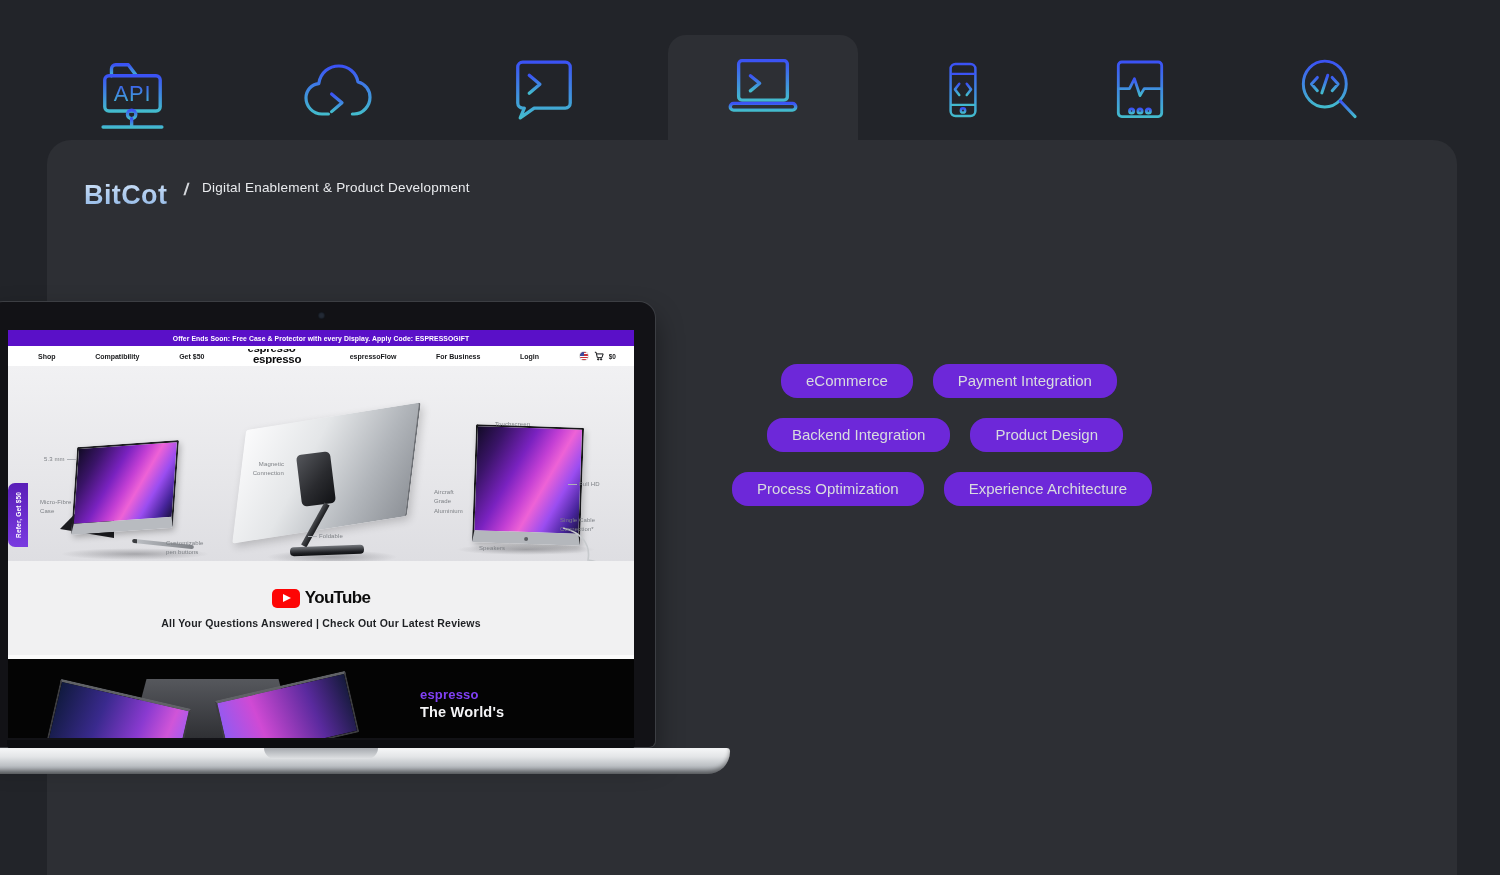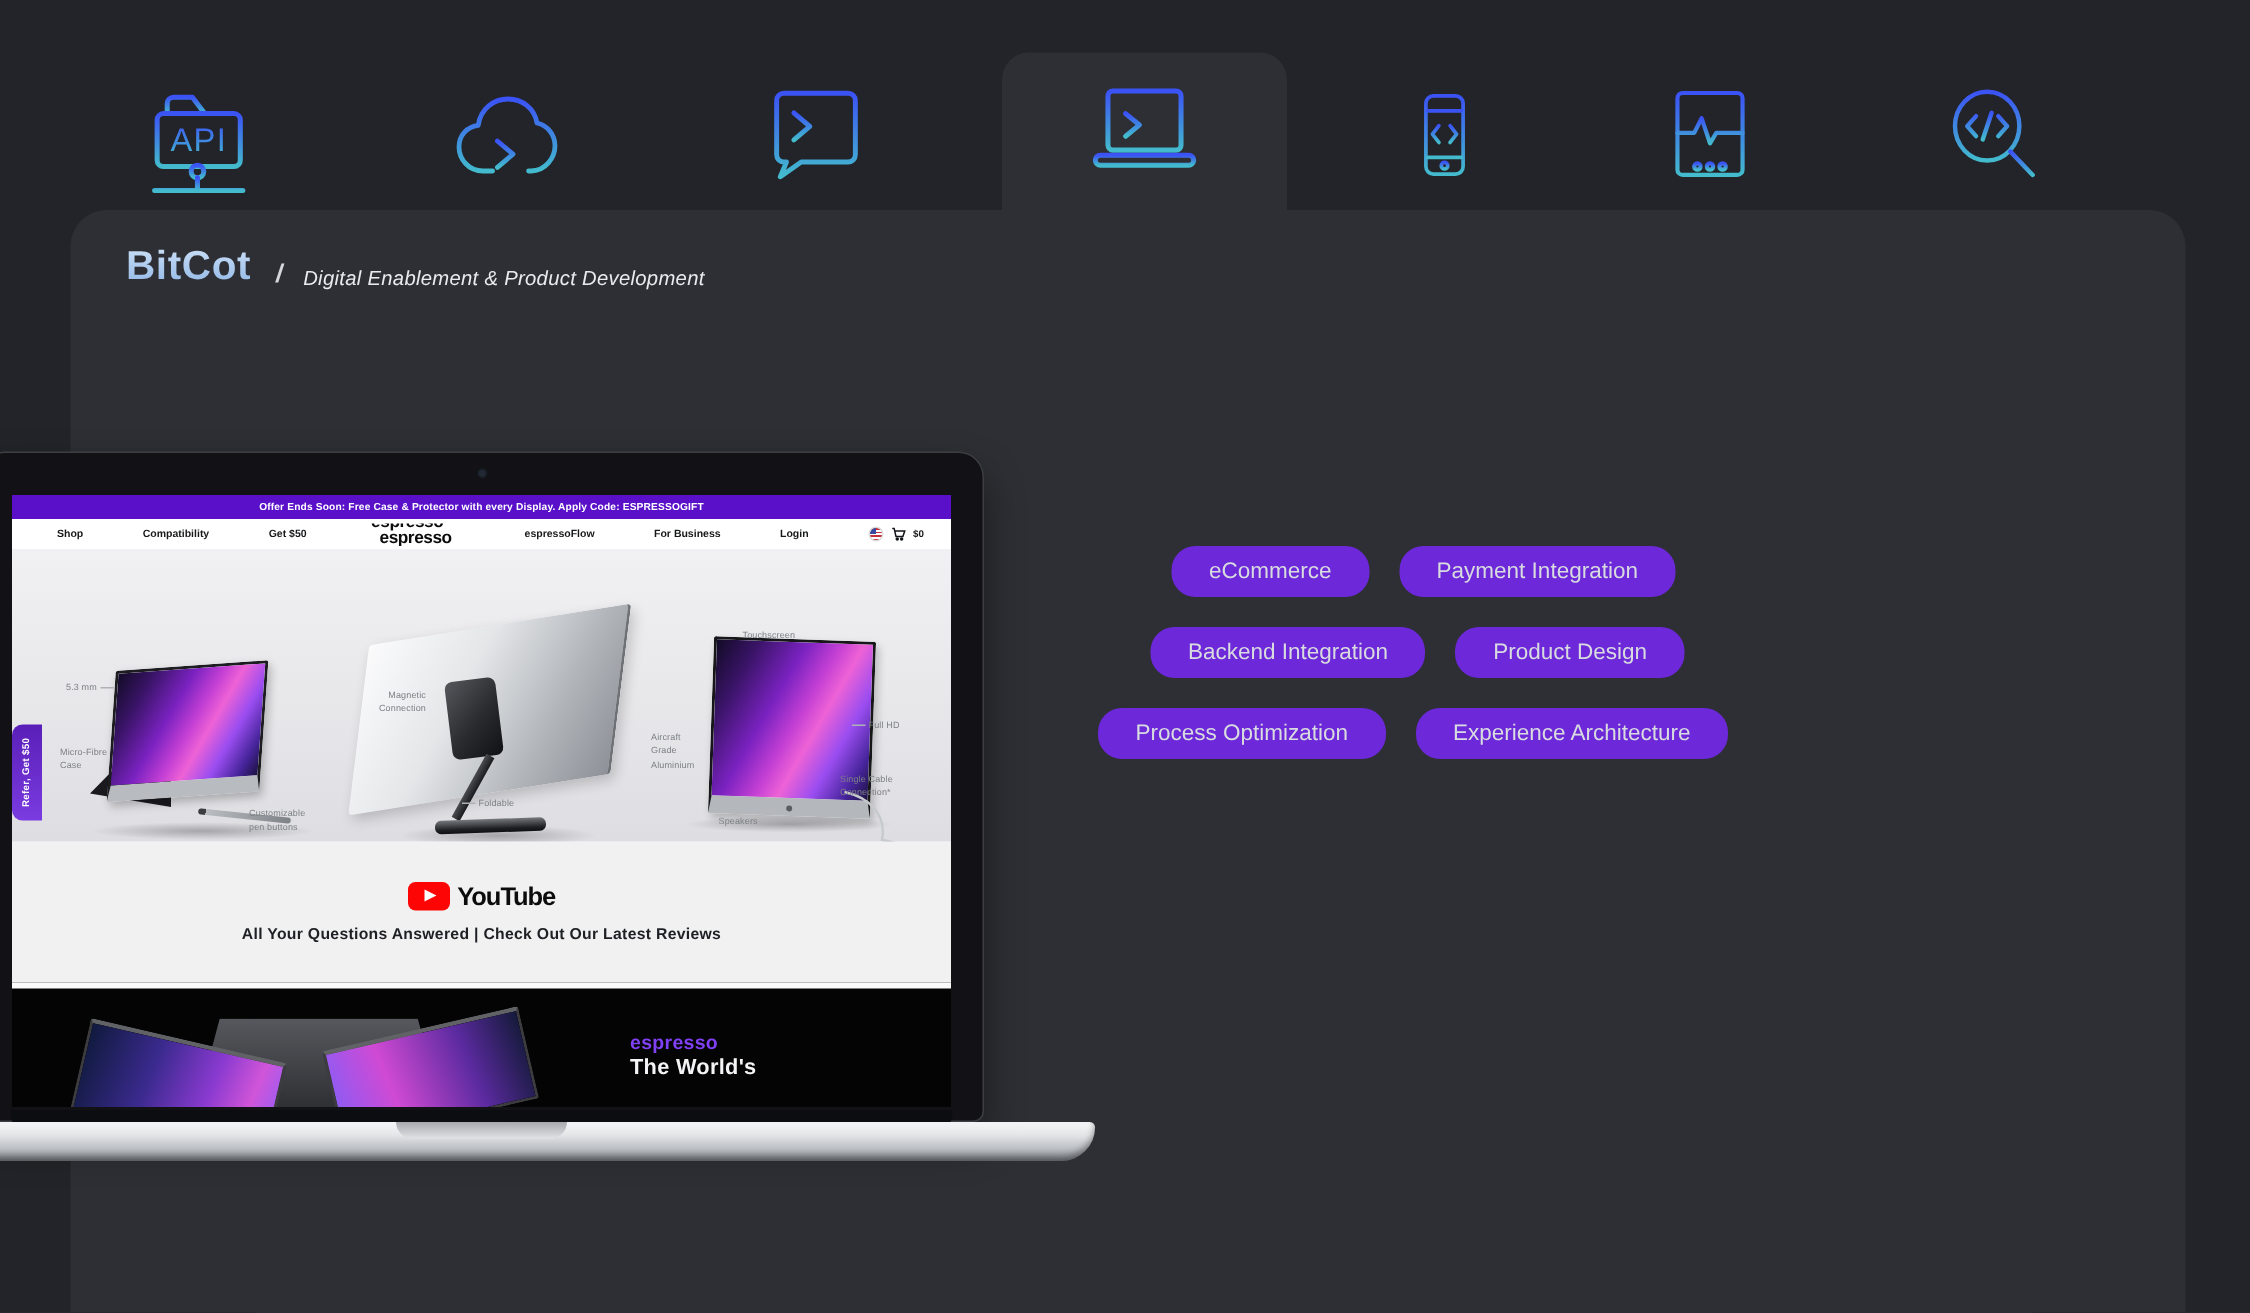--- a/index.html
+++ b/index.html
@@ -20,28 +20,28 @@
     position:absolute;top:42px;width:110px;height:96px;
     display:flex;align-items:center;justify-content:center;cursor:pointer;
   }
   .icon-tab svg{display:block;}
 
   
   .panel{
     position:absolute;left:47px;top:140px;width:1410px;height:735px;
     background:#2d2f34;border-radius:24px 24px 0 0;
   }
-  .hdr{position:absolute;left:37px;top:22px;display:flex;align-items:flex-end;}
+  .hdr{position:absolute;left:37px;top:40px;display:flex;align-items:flex-start;}
   .brand{
     font-size:27px;font-weight:800;letter-spacing:.4px;
     background:linear-gradient(180deg,#cfe2f7 0%,#8db5e6 100%);
     -webkit-background-clip:text;background-clip:text;color:transparent;
   }
   .hdr .sep{color:#d4d7db;font-size:17px;font-weight:700;margin:0 13px 0 17px;transform:skewX(-8deg);}
-  .subtitle{color:#e9ebee;font-size:13.5px;font-weight:500;letter-spacing:.2px;font-style:italic;}
+  .subtitle{color:#e9ebee;font-size:13.5px;font-weight:500;letter-spacing:.2px;}
 
   
   .tags{position:absolute;left:700px;top:364px;width:472px;z-index:3;}
   .tag-row{display:flex;justify-content:center;gap:20px;margin-bottom:20px;height:34px;}
   .tag{
     background:#6d28d9;color:#d8dbdf;border-radius:16px;
     font-size:15px;line-height:34px;padding:0 25px;white-space:nowrap;cursor:pointer;
   }
 
   
@@ -113,21 +113,21 @@
     transform:rotate(2deg);box-shadow:2px 3px 6px rgba(0,0,0,.22);}
   .mon-right::after{content:"";position:absolute;left:50%;bottom:-9px;width:4px;height:4px;margin-left:-2px;border-radius:50%;background:#5a5d62;}
   .cable{position:absolute;left:553px;top:158px;}
 
   .lbl{position:absolute;font-size:6px;line-height:1.55;color:#7d8085;letter-spacing:.1px;}
   .lbl span{display:block;}
   .dash{display:inline-block;width:9px;height:1px;background:#aeb1b6;vertical-align:middle;margin:0 2px;}
   .lbl.ralign{text-align:right;}
 
   .yt-section{height:94px;background:#f1f1f2;display:flex;flex-direction:column;align-items:center;justify-content:center;gap:9px;}
-  .yt-logo{display:flex;align-items:flex-start;gap:5px;}
+  .yt-logo{display:flex;align-items:flex-end;gap:5px;}
   .yt-play{width:28px;height:19px;background:#fd0505;border-radius:5px;position:relative;}
   .yt-play::after{content:"";position:absolute;left:11px;top:5px;border-left:8px solid #fff;
     border-top:4.5px solid transparent;border-bottom:4.5px solid transparent;}
   .yt-word{font-size:17px;font-weight:700;letter-spacing:-.7px;color:#0c0c0c;}
   .yt-caption{font-size:10.5px;font-weight:600;color:#1e2023;letter-spacing:.2px;}
 
   .dark-footer{position:relative;height:85px;background:#040404;border-top:4px solid #fbfbfb;overflow:hidden;}
   .df-stand{position:absolute;left:122px;top:20px;width:165px;height:62px;
     background:linear-gradient(180deg,#56585d 0%,#2d2e32 100%);
     clip-path:polygon(10% 0,90% 0,100% 100%,0 100%);}

